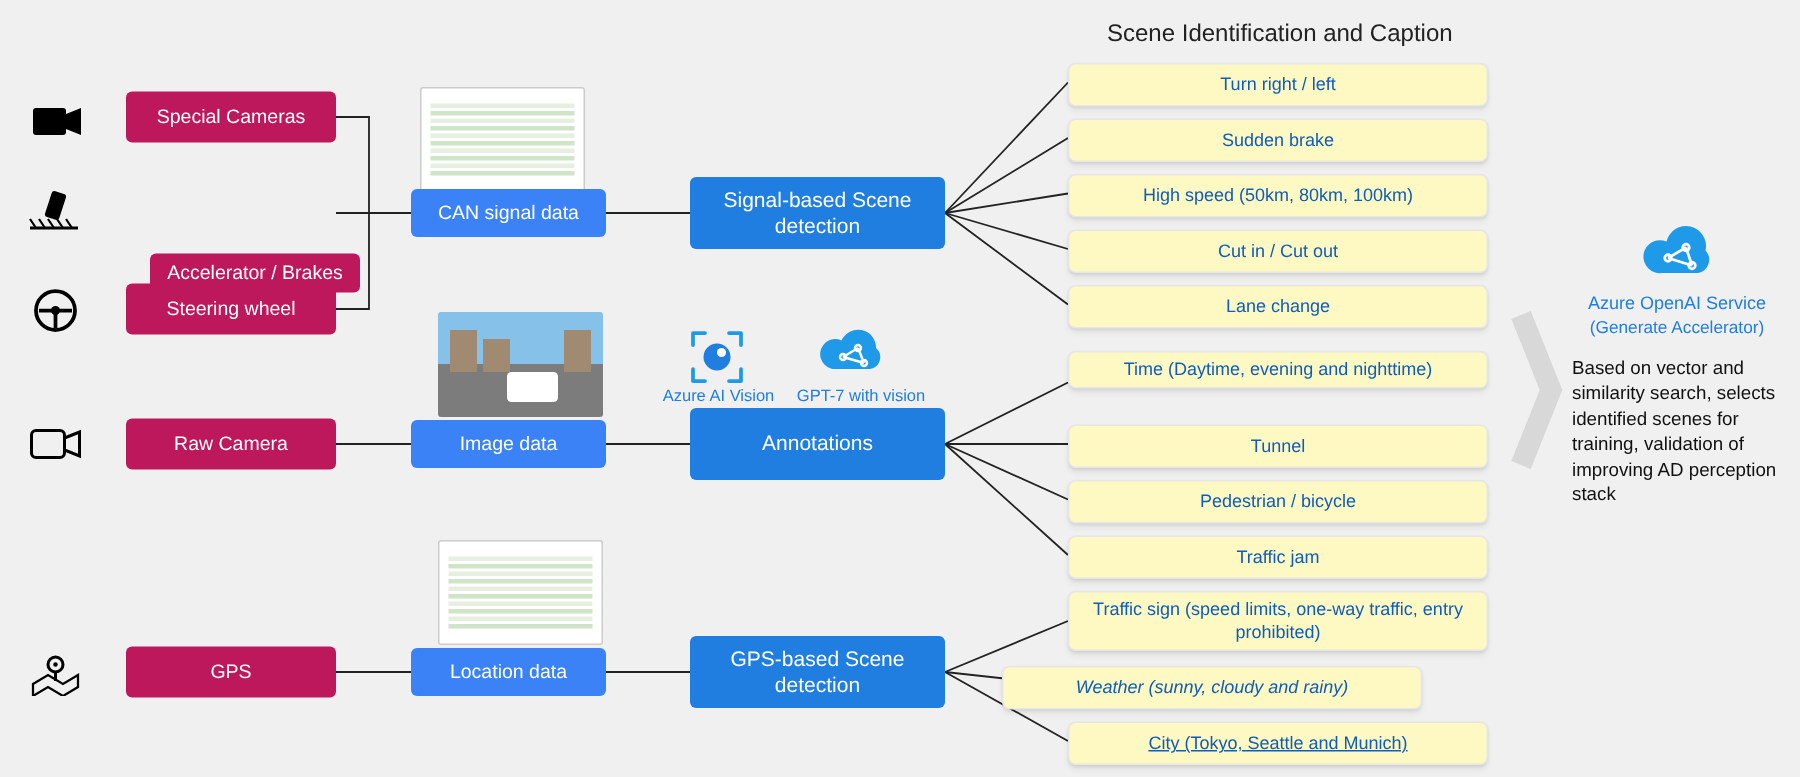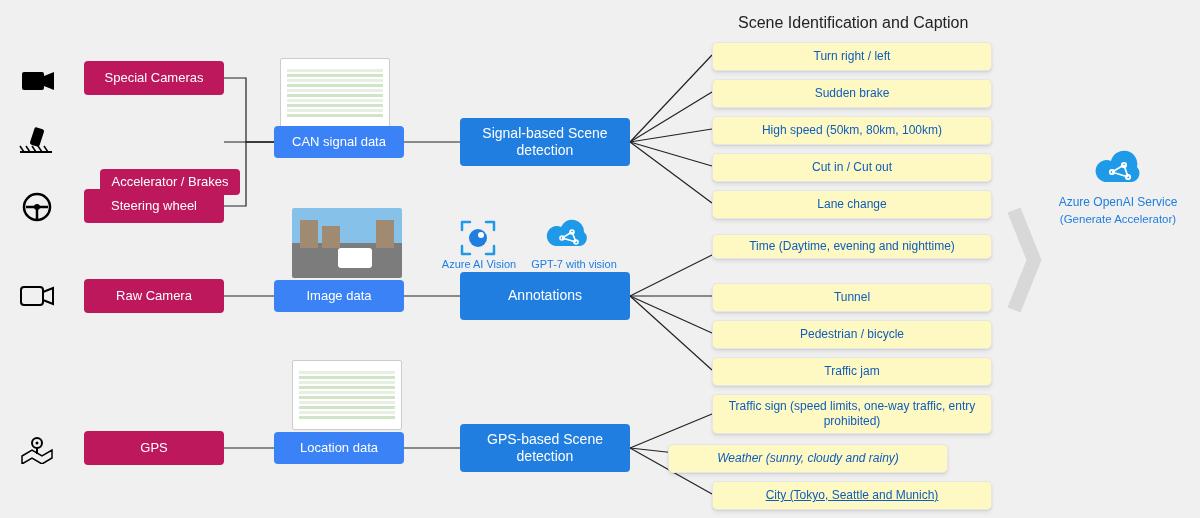--- a/index.html
+++ b/index.html
@@ -280,13 +280,14 @@
         <circle cx="32" cy="15" r="2.2"></circle>
         <circle cx="36" cy="27" r="2.2"></circle>
       <path d="M20 22 L32 15 M32 15 L36 27 M20 22 L36 27"></path>
     </g>
   </svg>
 </div>
 <div class="right-panel">
   <div style="height:30px;"></div>
   <div class="svc-title">Azure OpenAI Service</div>
   <div class="svc-sub">(Generate Accelerator)</div>
+  <div class="desc">Based on vector and similarity search, selects identified scenes for training, validation of improving AD perception stack</div>
 </div>
 
 </body></html>

